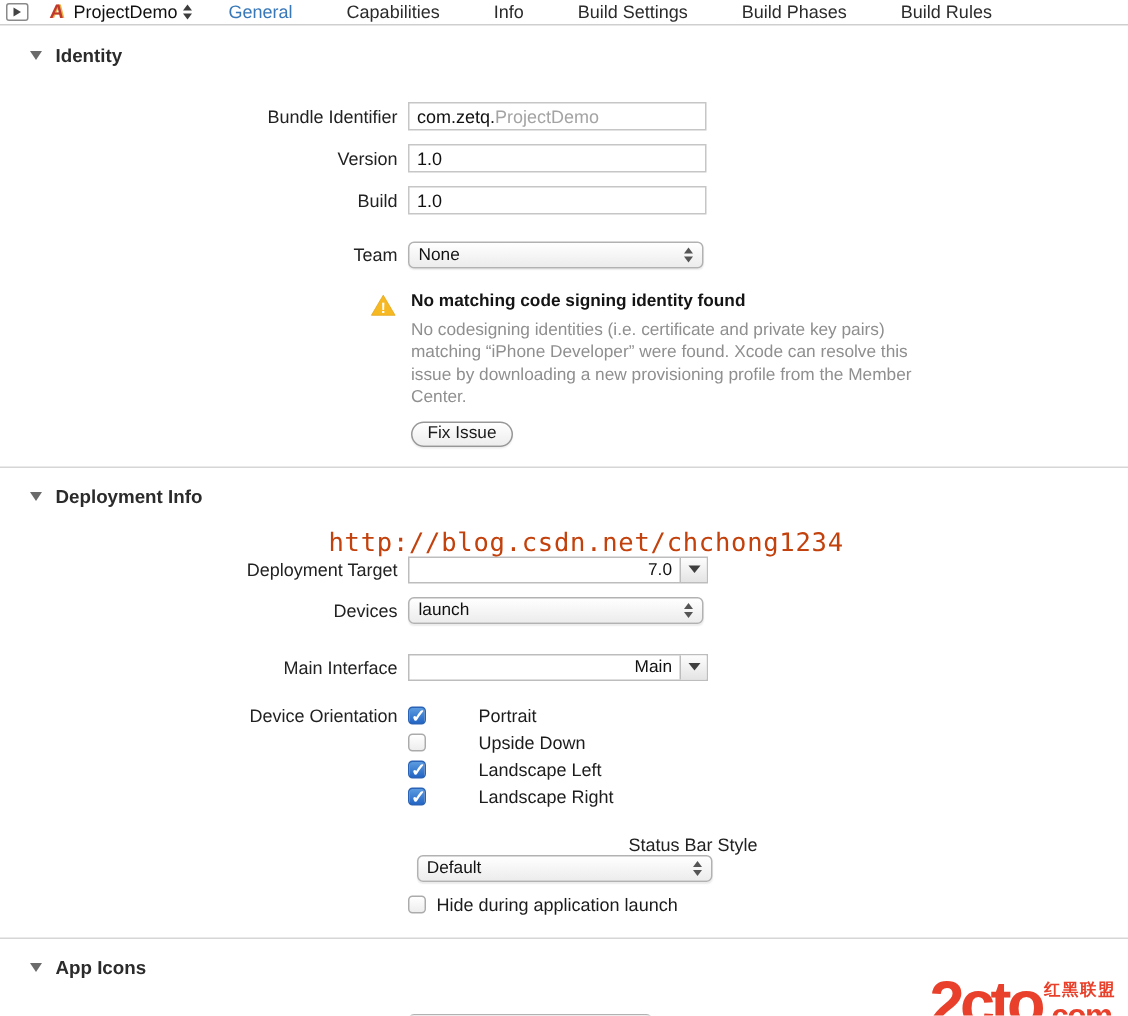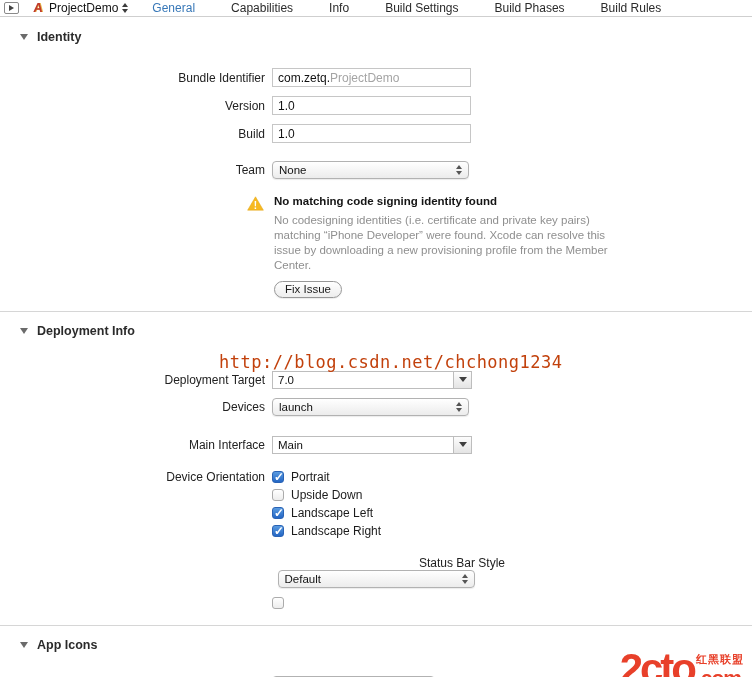--- a/index.html
+++ b/index.html
@@ -50,21 +50,21 @@
     display:flex; align-items:center; padding:0 6px; font-size:11.5px; color:#111; }
   .popup .pstep { margin-left:auto; }
   .pstep { display:inline-flex; flex-direction:column; align-items:center; }
   .pstep i { display:block; width:0; height:0; }
   .pstep .up { border-left:3.5px solid transparent; border-right:3.5px solid transparent;
     border-bottom:4px solid #555; margin-bottom:2px; }
   .pstep .dn { border-left:3.5px solid transparent; border-right:3.5px solid transparent;
     border-top:4px solid #555; }
 
   .combo { width:200px; height:18px; border:1px solid #bdbdbd; background:#fff;
-    display:flex; align-items:center; }
+    display:flex; align-items:center;text-align:right; }
   .combo .cval { flex:1; font-size:11.5px; padding:0 5px; color:#111; }
   .combo .cbtn { width:18px; height:100%; border-left:1px solid #bdbdbd;
     background:linear-gradient(#fdfdfd,#e4e4e4); display:flex; align-items:center;
     justify-content:center; }
   .combo .cbtn i { width:0; height:0; border-left:4px solid transparent;
     border-right:4px solid transparent; border-top:5px solid #3f3f3f; }
 
   
   .warnblock { display:flex; margin:16px 0 0 247px; }
   .warnicon { flex:0 0 17px; margin-top:1px; }
@@ -78,21 +78,21 @@
   
   .checkrow { display:flex; align-items:center; height:18px; }
   .checkbox { width:12px; height:12px; border-radius:3px; border:1px solid #ababab;
     background:linear-gradient(#ffffff,#ededed); margin-right:7px; position:relative; }
   .checkbox.checked { border-color:#2a63b5;
     background:linear-gradient(#5a9be0,#2466c4); }
   .checkbox.checked::after { content:"✓"; position:absolute; left:1px; top:-2px;
     color:#fff; font-size:12px; font-weight:bold; }
   .checklabel { font-size:12px; color:#1c1c1c; }
 
-  .orient-group .checkrow { margin-bottom:0; }
+  .orient-group .checkrow { margin-bottom:0;gap:28px; }
 
   
   .srcwrap { display:flex; align-items:center; }
   .popup.small { width:163px; }
   .gocircle { width:13px; height:13px; border-radius:50%; background:#b4b4b4;
     margin-left:8px; display:flex; align-items:center; justify-content:center; }
   .gocircle i { width:0; height:0; border-left:5px solid #fff;
     border-top:3.5px solid transparent; border-bottom:3.5px solid transparent; margin-left:1px; }
 
   
@@ -261,20 +261,21 @@
           <i class="up"></i>
           <i class="dn"></i>
         </span>
     </div>
   </div>
 
   <div class="row">
     <span class="lbl"></span>
     <div class="checkrow">
       <span class="checkbox"></span>
+      <span class="checklabel">Hide during application launch</span>
     </div>
   </div>
 
   <div class="divider"></div>
 
   <div class="section-header">
     <i class="disclosure"></i>
     <span class="section-title">App Icons</span>
   </div>
 

